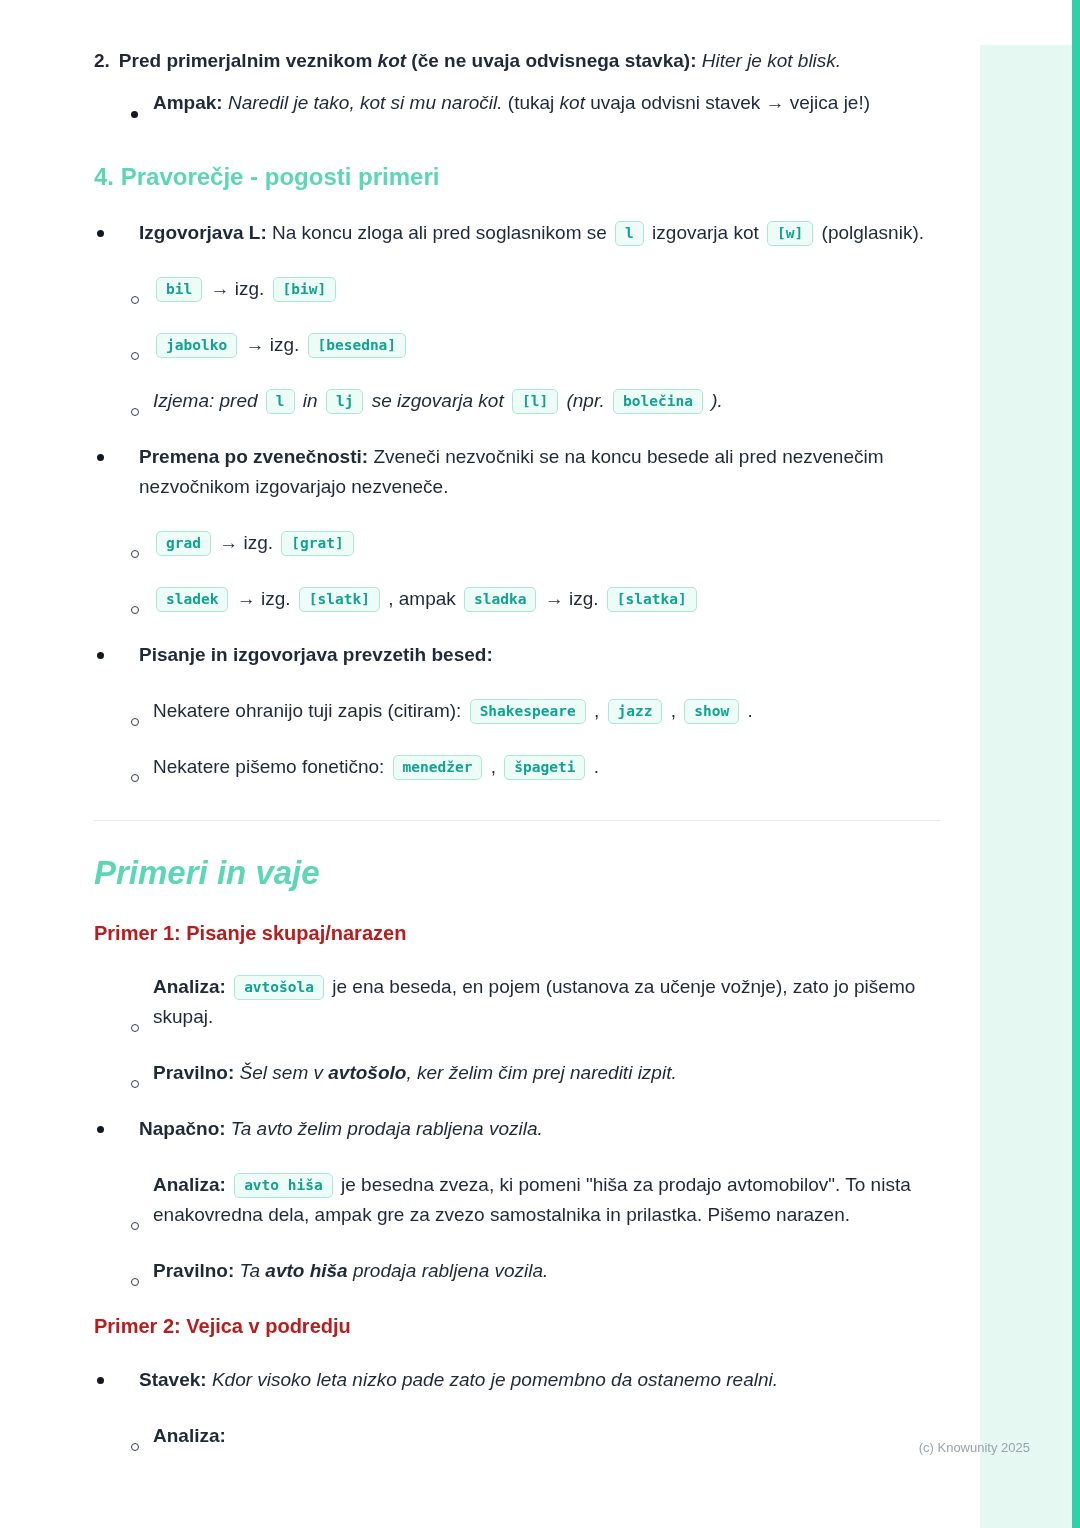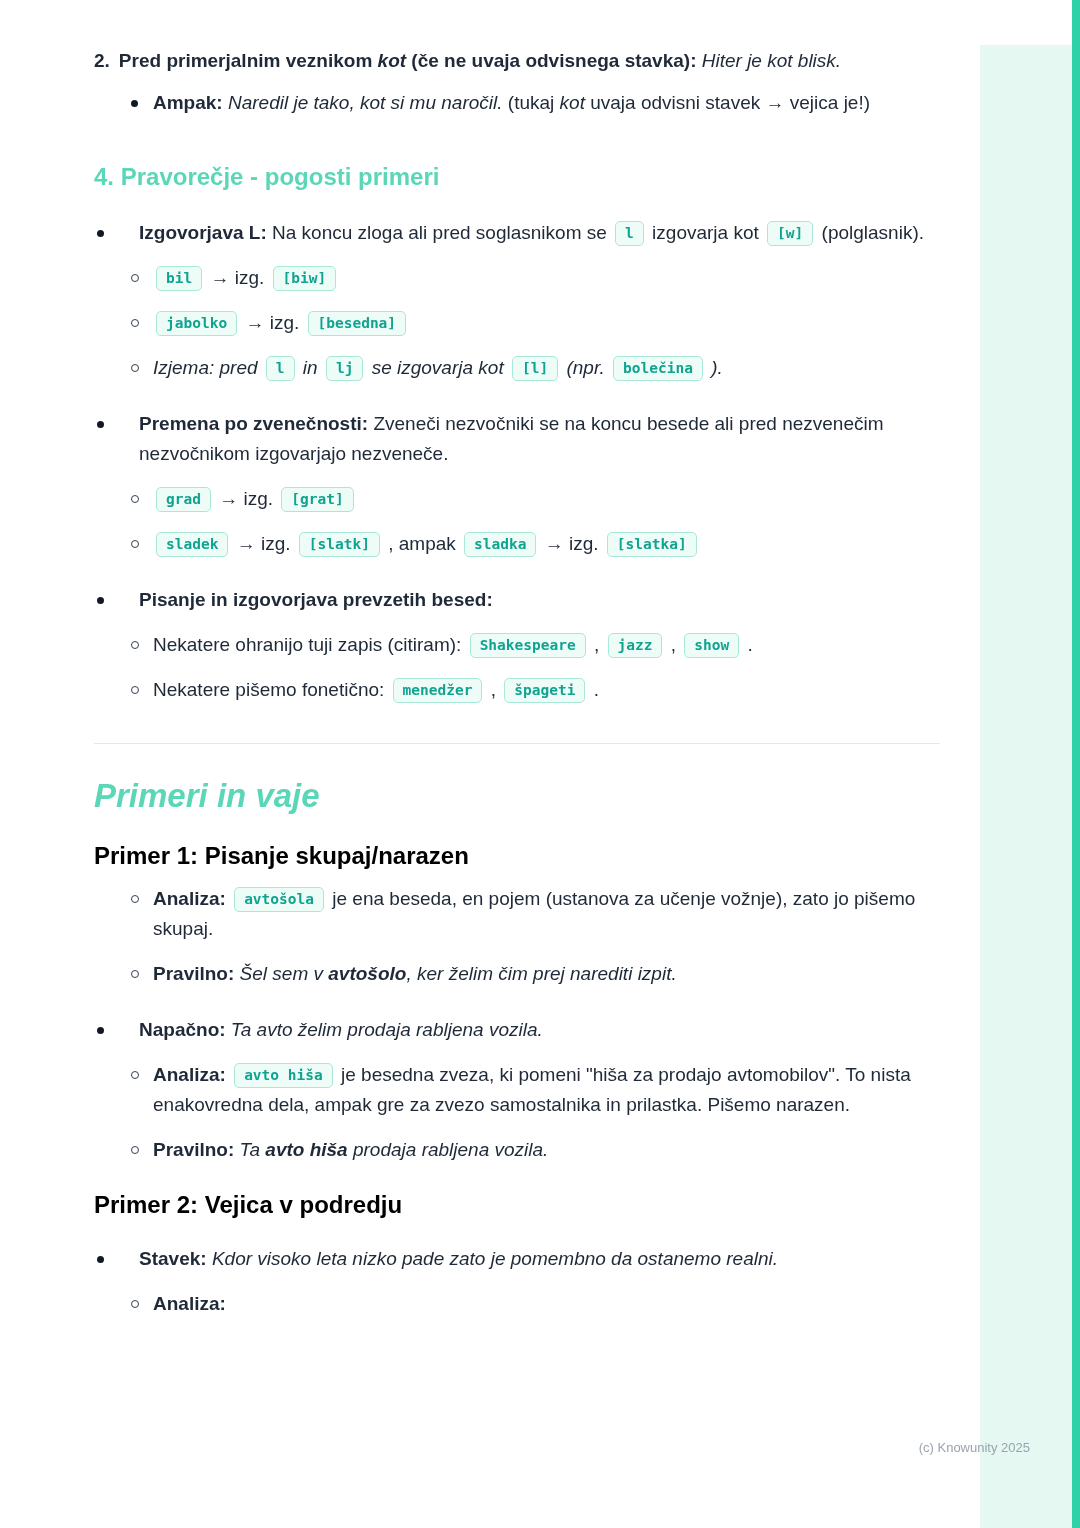--- a/index.html
+++ b/index.html
@@ -35,39 +35,39 @@
     margin: 0 3px;
     display: inline-block;
     line-height: 19px;
     white-space: nowrap;
     position: relative; top: -1px;
   }
 
   .oli { display: flex; }
   .oli-marker { font-weight: 700; margin-right: 9px; flex: 0 0 auto; }
 
-  .li { display: flex; margin-top: 15px; }
+  .li { display: flex; margin-top: 26px; }
   .l1 { margin-top: 26px; gap: 20px; }
-  .ind { margin-left: 34px; }
+  .ind { margin-left: 34px; align-items: flex-end; }
   .li-text { flex: 1 1 auto; }
 
   .marker { flex: 0 0 auto; }
   .dot-filled {
     width: 7px; height: 7px; border-radius: 50%;
     background: #111827; margin: 12px 15px 0 3px;
   }
   .dot-hollow {
     width: 6px; height: 6px; border-radius: 50%;
     border: 1.5px solid #374151; background: transparent;
     margin: 11px 14px 0 3px;
   }
 
   .h3 { margin: 44px 0 26px; font-size: 24px; line-height: 30px; font-weight: 700; color: #5bd7b8; }
   .h2 { margin: 32px 0 0;   font-size: 33px; line-height: 40px; font-weight: 700; color: #5bd7b8; font-style: italic; }
-  .h4 { margin: 27px 0 0;   font-size: 24px; line-height: 26px; font-weight: 700; color: #000000; }
+  .h4 { margin: 27px 0 0;   font-size: 20px; line-height: 26px; font-weight: 700; color: #b91c1c; }
 
   .divider { border: 0; border-top: 1px solid #e5e7eb; margin: 38px 0 0 0; width: 846px; }
 
   .footer {
     position: absolute; top: 1440px; right: 50px;
     font-size: 13px; color: #9aa3ad;
   }
 </style>
 </head>
 <body>

